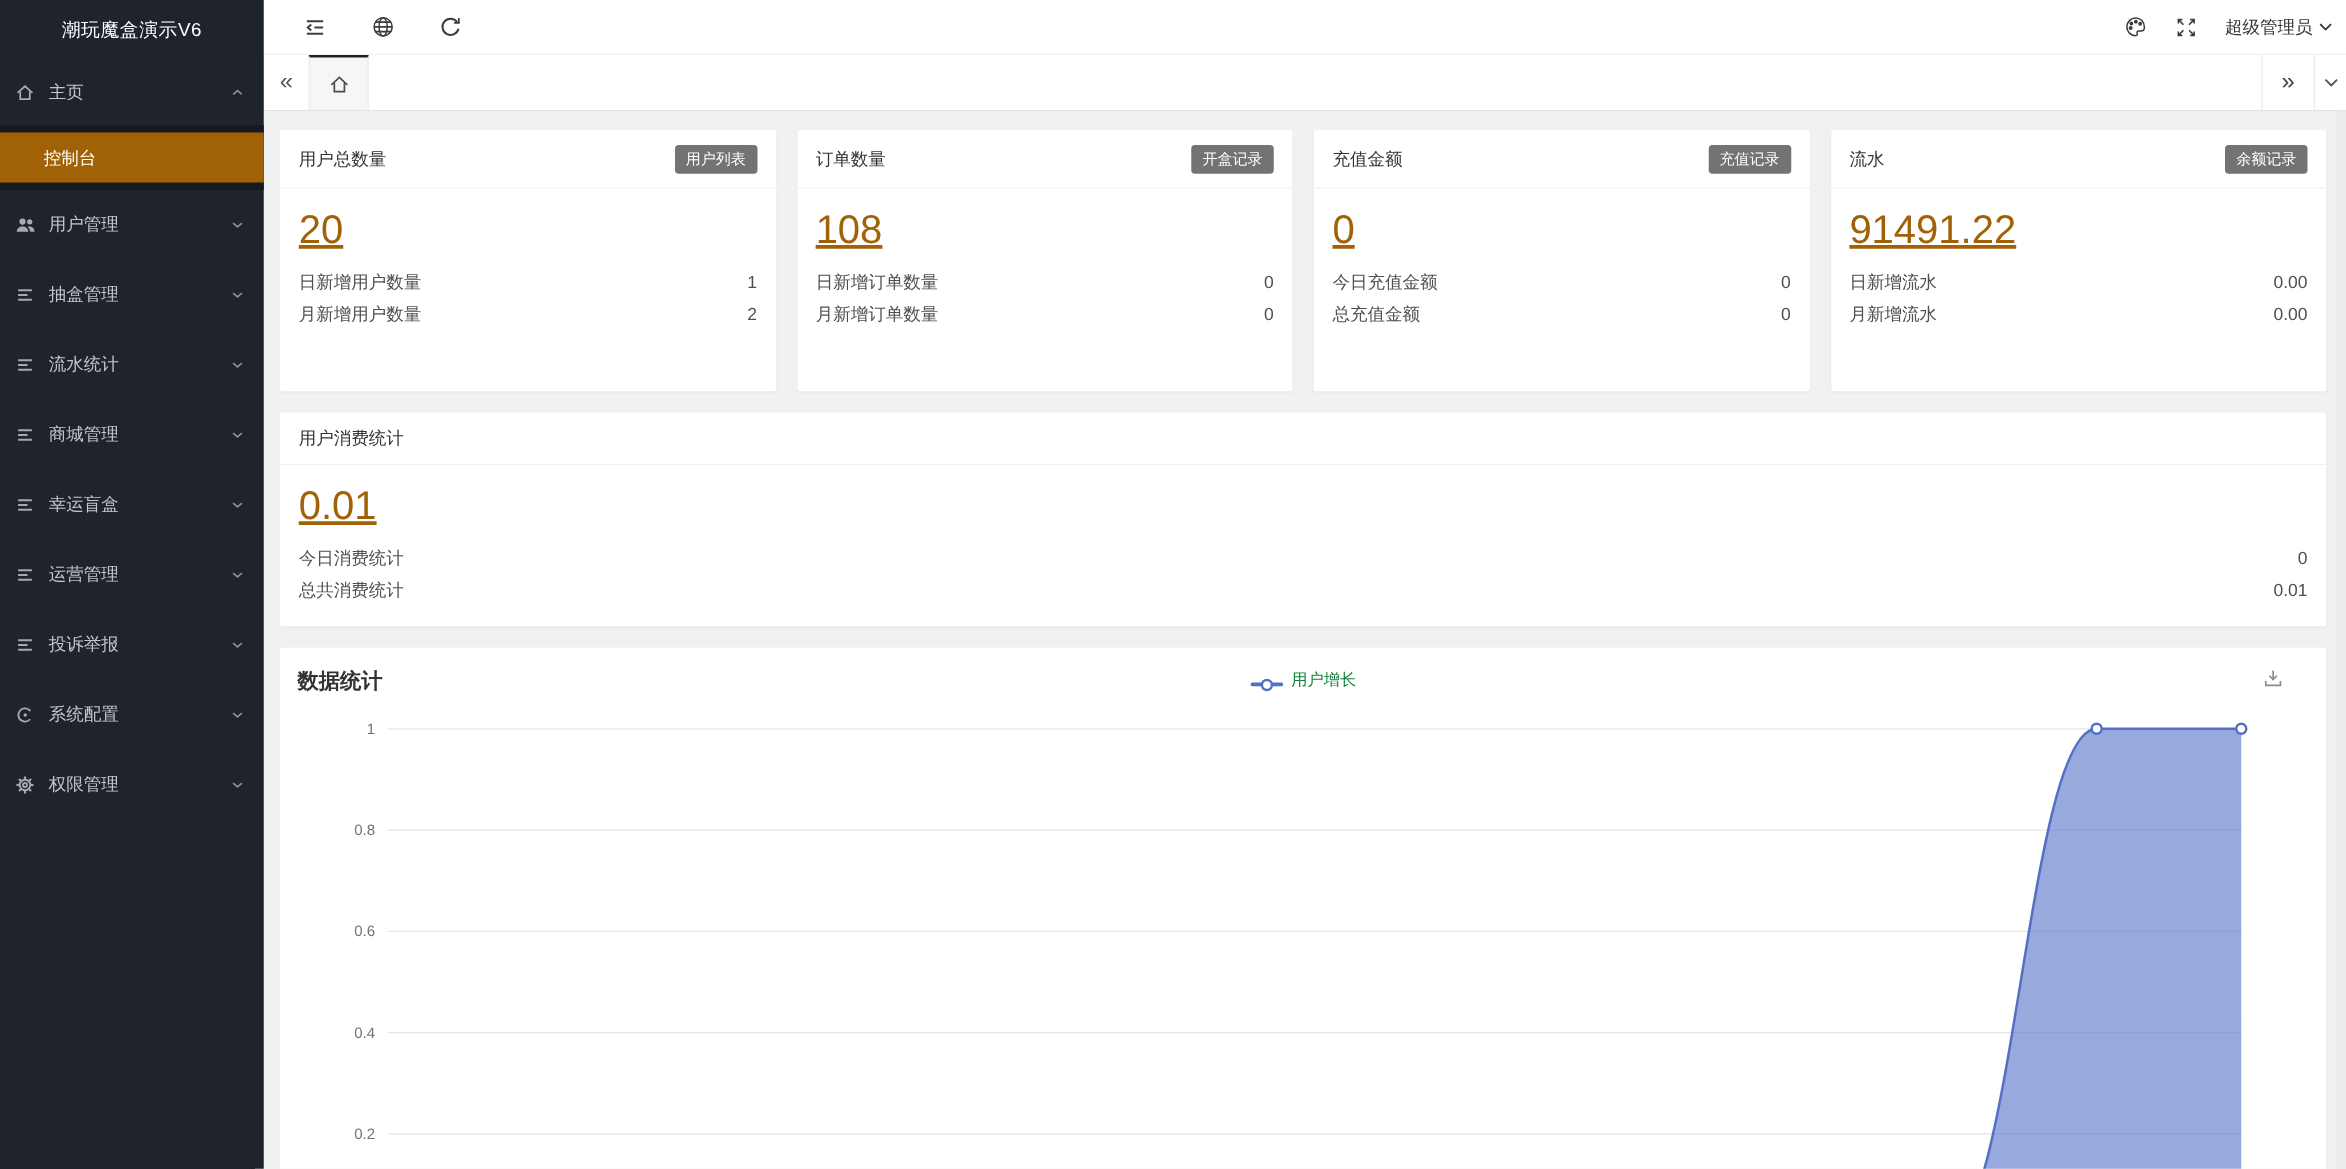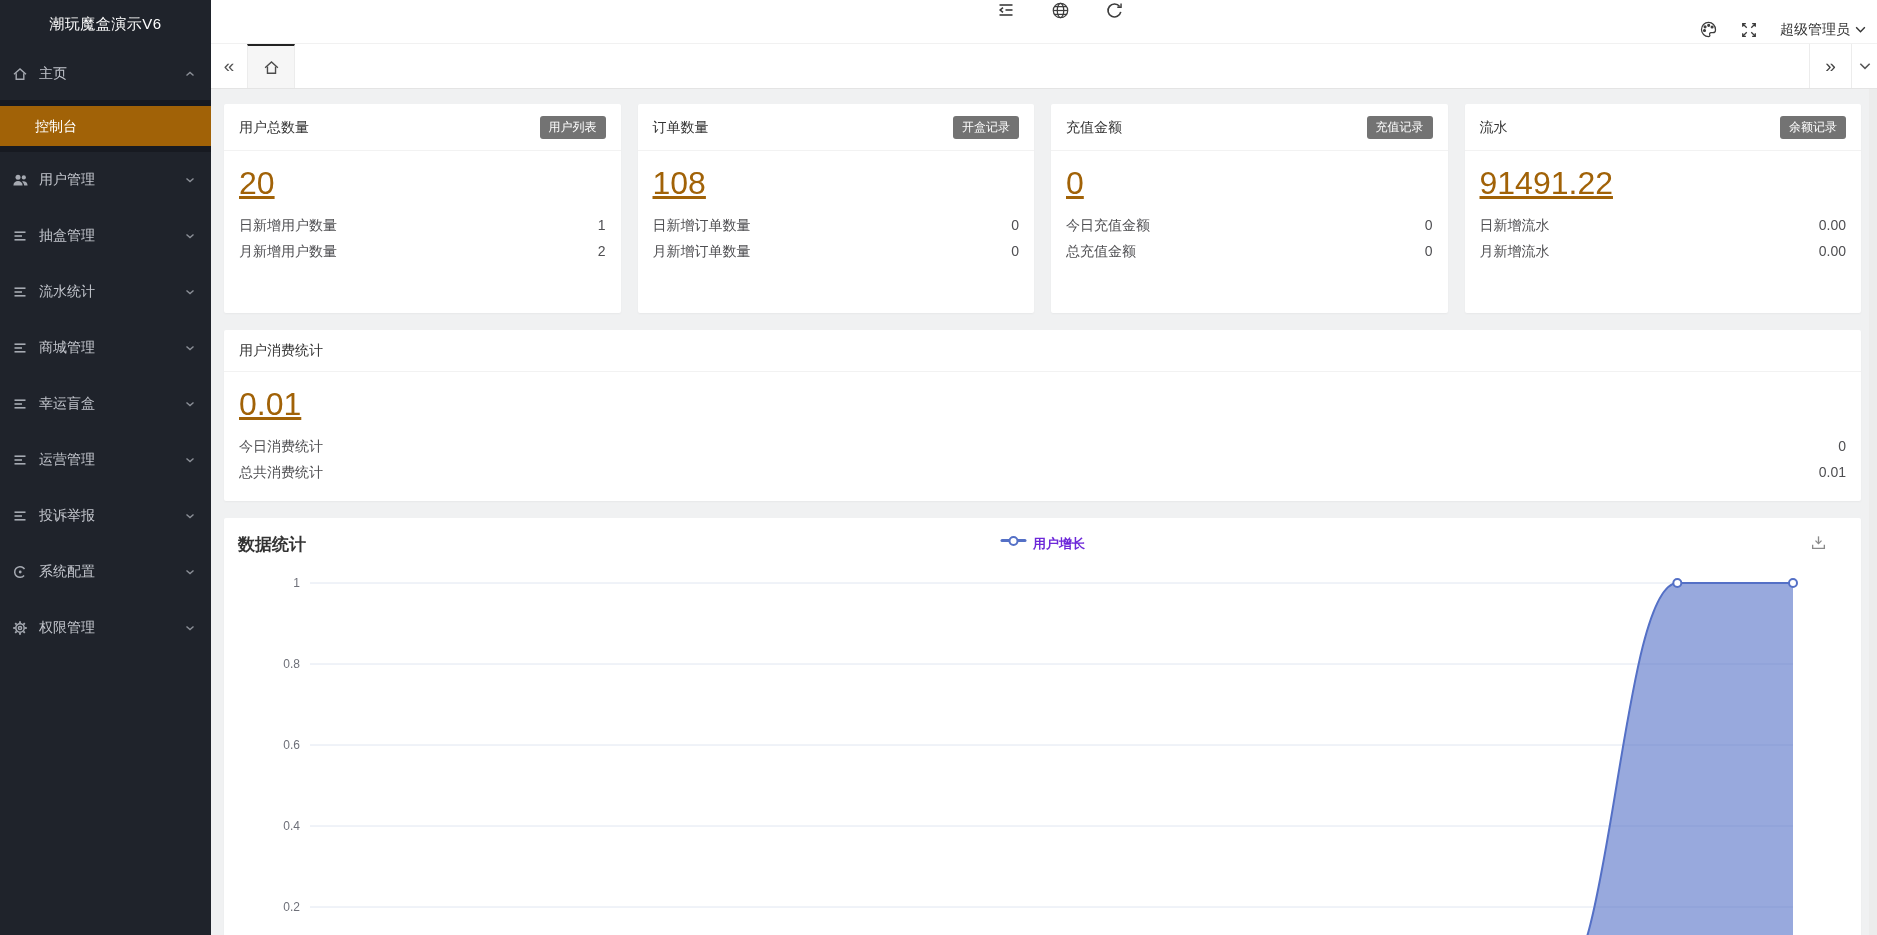--- a/index.html
+++ b/index.html
@@ -15,21 +15,21 @@
   .side-item.first { height:52px; }
   .side-item .s-icon { width:25px; display:flex; align-items:center; color:#a6aab2; flex:0 0 25px; }
   .side-item .s-label { flex:1; margin-left:2px; }
   .side-item .s-chev { color:#8b8f97; display:flex; }
   .submenu { background:#171a21; padding:6px 0; }
   .sub-item { height:40px; line-height:40px; padding-left:35px; font-size:14px; color:#cfd2d8; cursor:pointer; }
   .sub-item.active { background:#a16207; color:#fff; }
 
   
   .navbar { position:absolute; left:211px; right:0; top:0; height:44px; background:#fff;
-    display:flex; align-items:center; border-bottom:1px solid #f3f3f3;flex-direction:column; }
+    display:flex; align-items:center; border-bottom:1px solid #f3f3f3; }
   .nav-left { display:flex; align-items:center; gap:35px; padding-left:31px; }
   .nav-right { margin-left:auto; display:flex; align-items:center; gap:22px; padding-right:10px; }
   .nav-btn { display:flex; align-items:center; color:#3c3c3c; cursor:pointer; }
   .nav-user { display:flex; align-items:center; gap:4px; color:#333; font-size:14px; cursor:pointer; }
 
   
   .tabbar { position:absolute; left:211px; right:0; top:44px; height:45px; background:#fff;
     display:flex; align-items:stretch; border-bottom:1px solid #e4e4e4; box-shadow:0 1px 3px rgba(0,0,0,.05); }
   .tab-scroll { width:36px; display:flex; align-items:center; justify-content:center;
     color:#555; font-size:19px; cursor:pointer; }
@@ -56,21 +56,21 @@
   .card-body { padding:8px 15px 12px; }
   .card-value { font-size:32px; color:#a16207; margin:6px 0 10px;text-decoration:underline; }
   .card-row { display:flex; justify-content:space-between; font-size:14px; color:#4f4f52; line-height:26px; }
 
   
   .chart-card { background:#fff; border-radius:2px; height:490px; padding-top:12px; position:relative;
     box-shadow:0 1px 2px rgba(0,0,0,.04); }
   .chart-head { position:relative; height:34px; }
   .chart-title { position:absolute; left:14px; top:3px; font-size:17px; font-weight:bold; color:#333; }
   .chart-legend { position:absolute; left:50%; top:5px; transform:translateX(-50%);
-    display:flex; align-items:flex-start; gap:7px; font-size:13px; color:#6d28d9; cursor:pointer;font-weight:bold; }
+    display:flex; align-items:flex-end; gap:7px; font-size:13px; color:#15803d; cursor:pointer; }
   .lg-marker { position:relative; width:26px; height:11px; }
   .lg-line { position:absolute; left:0; right:0; top:4px; height:3px; border-radius:2px; background:#5470c6; }
   .lg-dot { position:absolute; left:8px; top:0.5px; width:10px; height:10px; border-radius:50%;
     border:2.5px solid #5470c6; background:#fff; }
   .chart-save { position:absolute; right:34px; top:4px; color:#8a8a8a; cursor:pointer; }
   #chart-svg { display:block; margin-top:7px; }
 
   
   .v-scrollbar { position:absolute; right:0; top:89px; bottom:0; width:8px; background:#ececec; z-index:30; }
 

